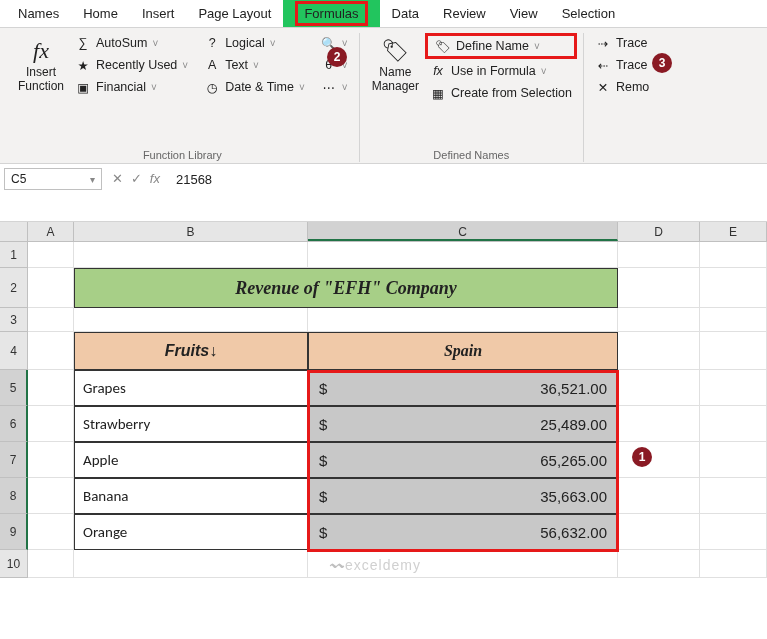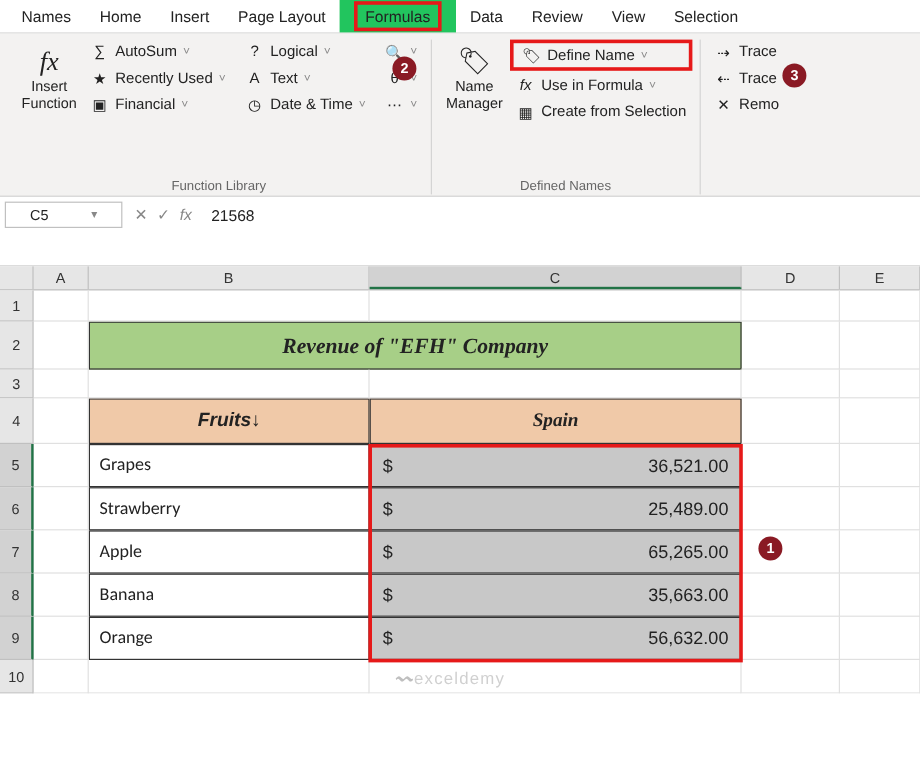--- a/index.html
+++ b/index.html
@@ -23,21 +23,21 @@
 .col-btns { display: flex; flex-direction: column; gap: 2px; }
 .small-btn { display: flex; align-items: center; gap: 5px; padding: 2px 5px; cursor: pointer; font-size: 12.5px; white-space: nowrap; }
 .small-ic { width: 16px; height: 16px; display: inline-flex; align-items: center; justify-content: center; }
 .dd::after { content: ' ˅'; color: #888; font-size: 10px; }
 
 .define-box { border: 3px solid #e61919; padding: 0 2px; }
 
 .badge { position: absolute; width: 20px; height: 20px; border-radius: 10px; background: #8a1a24; color: #fff; font-size: 12px; font-weight: bold; display: flex; align-items: center; justify-content: center; z-index: 5; }
 
 .fbar { display: flex; align-items: center; border-bottom: 1px solid #d4d4d4; padding: 2px 4px; height: 58px; }
-.namebox { width: 98px; border: 1px solid #c0c0c0; padding: 3px 20px; font-size: 12px; display: flex; justify-content: space-between; align-items: center; height: 22px; align-self: flex-start; margin-top: 2px; }
+.namebox { width: 98px; border: 1px solid #c0c0c0; padding: 3px 6px; font-size: 12px; display: flex; justify-content: space-between; align-items: center; height: 22px; align-self: flex-start; margin-top: 2px; }
 .fbar-icons { padding: 0 10px; align-self: flex-start; margin-top: 5px; display: flex; gap: 8px; color: #888; }
 .formula-val { padding: 2px 6px; font-size: 13px; align-self: flex-start; margin-top: 4px; }
 
 .sheet { position: relative; }
 .colheads { display: flex; background: #e6e6e6; border-bottom: 1px solid #c0c0c0; height: 20px; }
 .ch-corner { width: 28px; border-right: 1px solid #c0c0c0; }
 .ch { border-right: 1px solid #c0c0c0; text-align: center; font-size: 12px; color: #333; line-height: 20px; }
 .ch.selected { background: #d2d2d2; border-bottom: 2px solid #217346; }
 
 .gridrow { display: flex; height: 36px; }

